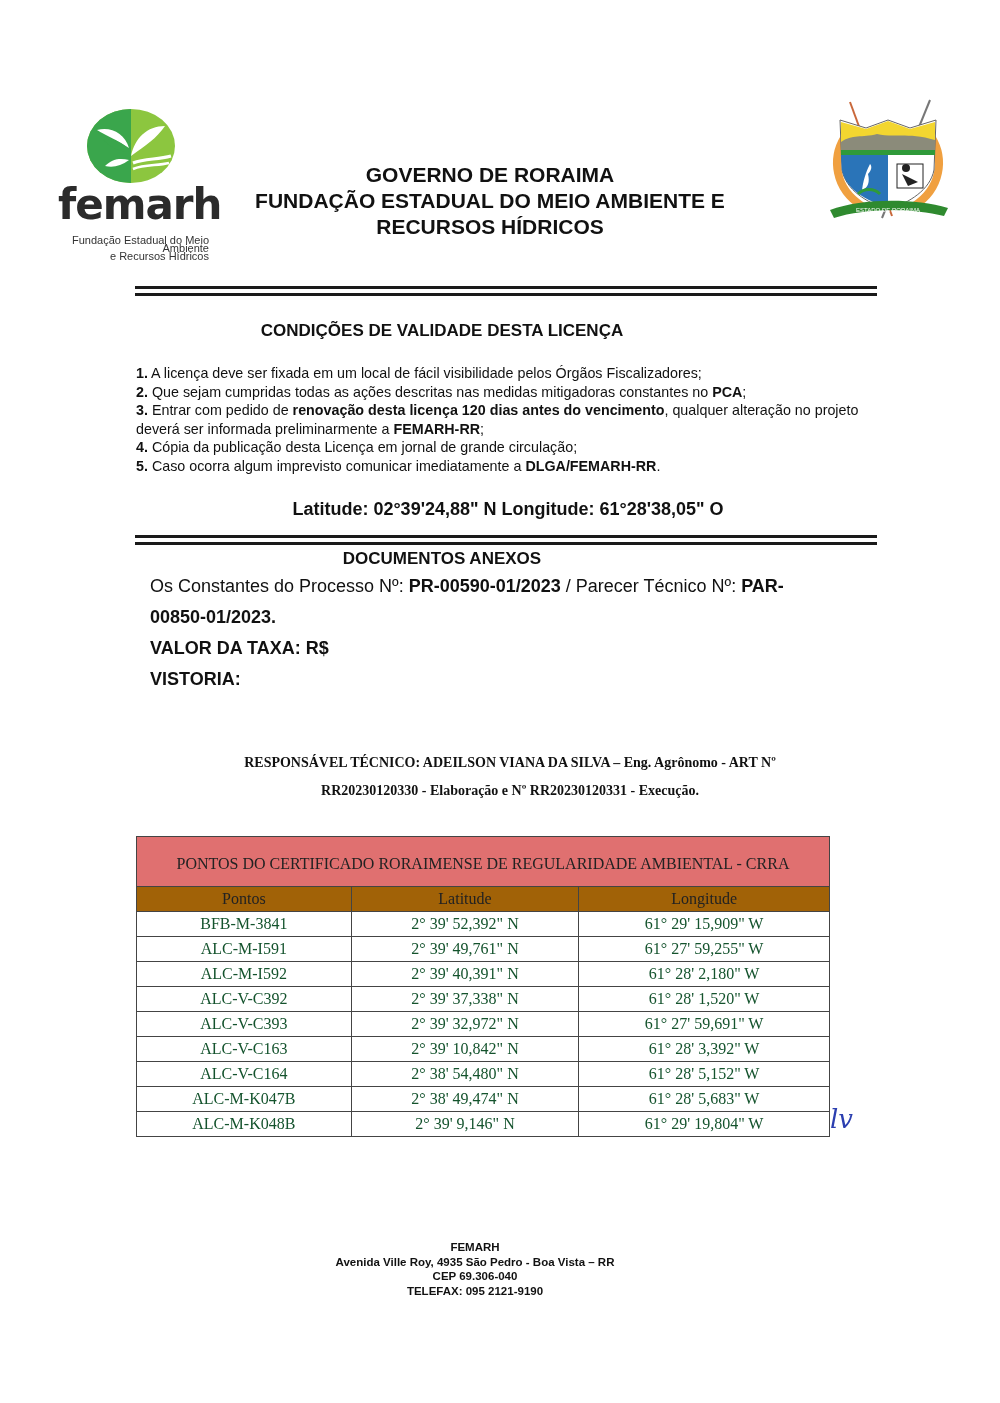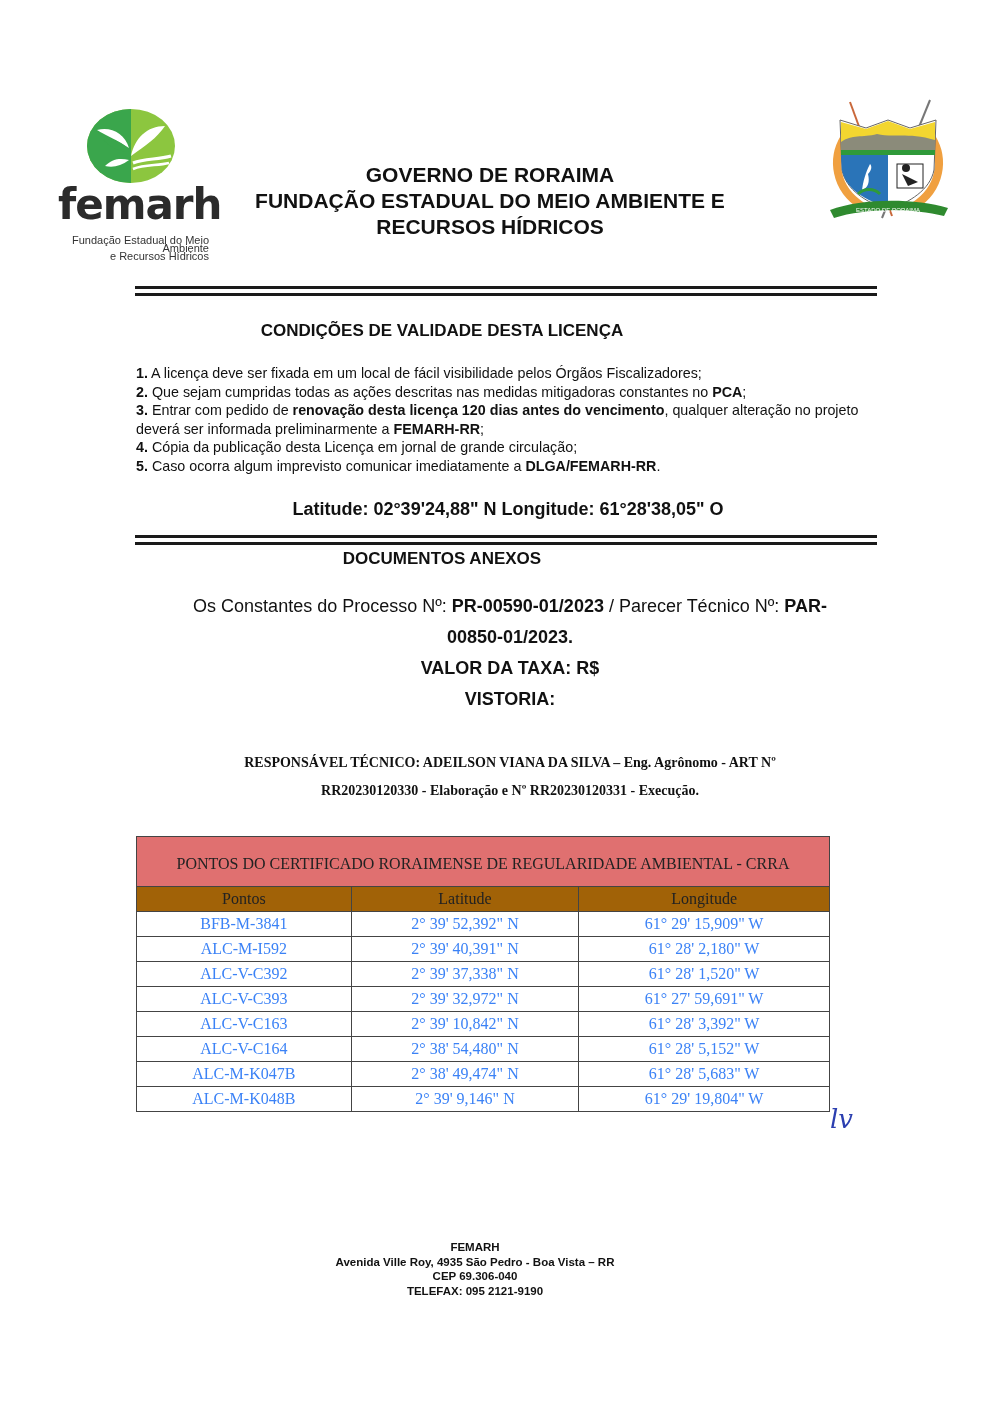--- a/index.html
+++ b/index.html
@@ -22,33 +22,33 @@
     .rule .gap { height: 4px; }
     .rule .l2 { height: 3px; background: #1a1a1a; }
 
     .section-title { position: absolute; left: 0; width: 884px; text-align: center; font-weight: bold; font-size: 17px; }
 
     .conditions { position: absolute; left: 136px; top: 364px; width: 760px; font-size: 14.3px; line-height: 18.5px; }
     .conditions b { font-weight: bold; }
 
     .coords { position: absolute; left: 0; top: 499px; width: 1016px; text-align: center; font-weight: bold; font-size: 18px; }
 
-    .docs { position: absolute; left: 150px; top: 591px; width: 720px; text-align: center; font-size: 18px; line-height: 31px; }
+    .docs { position: absolute; left: 150px; top: 571px; width: 720px; text-align: left; font-size: 18px; line-height: 31px; }
     .docs .line { display: block; }
     .docs b { font-weight: bold; }
     .docs .bold-line { font-weight: bold; }
 
     .resp { position: absolute; left: 150px; top: 749px; width: 720px; text-align: center; font-family: "Liberation Serif", serif; font-weight: bold; font-size: 14px; line-height: 28px; }
 
     
     .crra { position: absolute; left: 136px; top: 836px; width: 694px; border-collapse: collapse; font-family: "Liberation Serif", serif; font-size: 16px; }
     .crra td, .crra th { border: 1px solid #444; text-align: center; font-weight: normal; height: 25px; padding: 0; }
     .crra .title-cell { background: #e07070; height: 50px; line-height: 19px; padding-top: 4px; color: #222; }
     .crra .col-head { background: #a16207; color: #222; }
-    .crra td { background: #fff; color: #3b82f6; }
+    .crra td { background: #fff; color: #14532d; }
     .crra .c1 { width: 215px; }
     .crra .c2 { width: 228px; }
     .crra .c3 { width: 251px; }
 
     .signature { position: absolute; left: 830px; top: 1104px; font-family: "DejaVu Serif", serif; font-style: italic; font-size: 26px; color: #2c3fb0; }
 
     .footer { position: absolute; left: 300px; top: 1240px; width: 350px; text-align: center; font-weight: bold; font-size: 11.5px; line-height: 14.5px; }
   </style>
 </head>
 <body>
@@ -147,20 +147,25 @@
     <th class="col-head c1">Pontos</th>
     <th class="col-head c2">Latitude</th>
     <th class="col-head c3">Longitude</th>
   </tr>
   <tr>
     <td>BFB-M-3841</td>
     <td>2° 39' 52,392" N</td>
     <td>61° 29' 15,909" W</td>
   </tr>
   <tr>
+    <td>ALC-M-I591</td>
+    <td>2° 39' 49,761" N</td>
+    <td>61° 27' 59,255" W</td>
+  </tr>
+  <tr>
     <td>ALC-M-I592</td>
     <td>2° 39' 40,391" N</td>
     <td>61° 28' 2,180" W</td>
   </tr>
   <tr>
     <td>ALC-V-C392</td>
     <td>2° 39' 37,338" N</td>
     <td>61° 28' 1,520" W</td>
   </tr>
   <tr>

